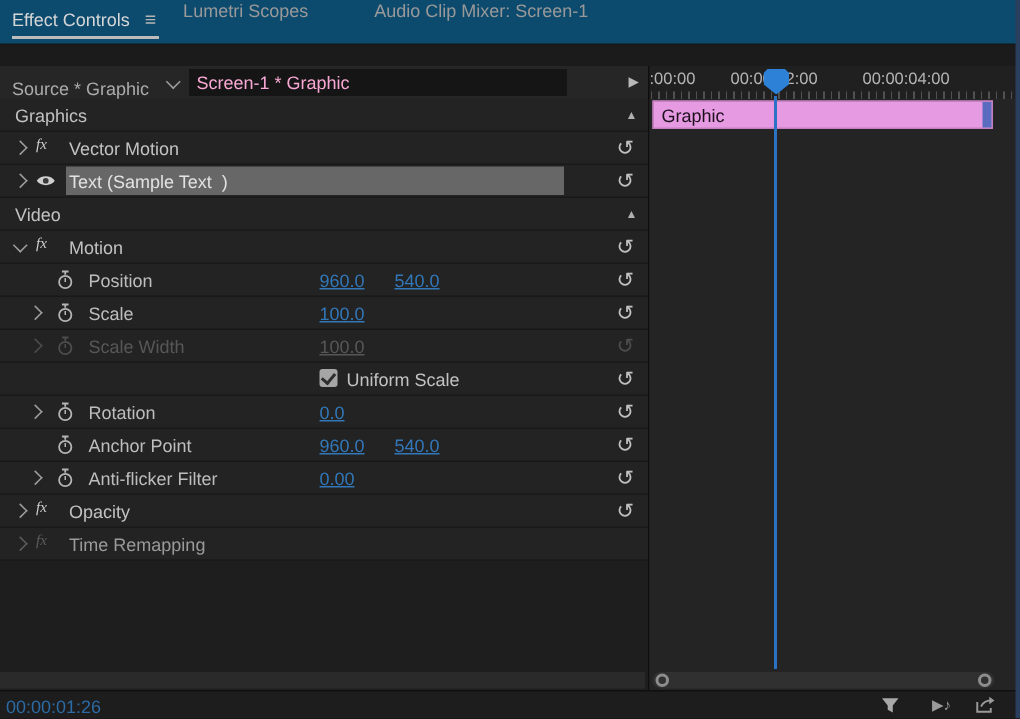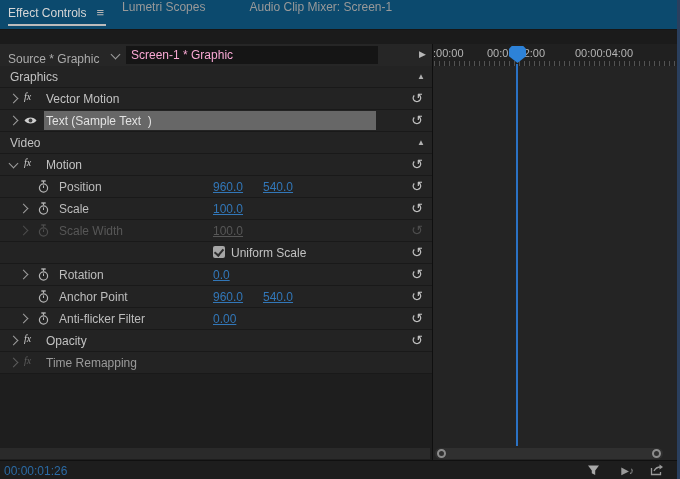--- a/index.html
+++ b/index.html
@@ -276,20 +276,24 @@
       <span class="lbl">Time Remapping</span>
     </div>
 
   </div>
 
   <div id="left-empty"></div>
   <div id="left-scroll"></div>
   <div id="vdivider"></div>
 
   <div id="tl">
+    <div id="clip">
+      <span class="clbl">Graphic</span>
+      <span class="endcap"></span>
+    </div>
     <div id="tl-scroll">
       <span class="ring l"></span>
       <span class="ring rr"></span>
     </div>
   </div>
 
   <div id="ph-line"></div>
   <div id="ph-head"></div>
 
   <div id="footer">

